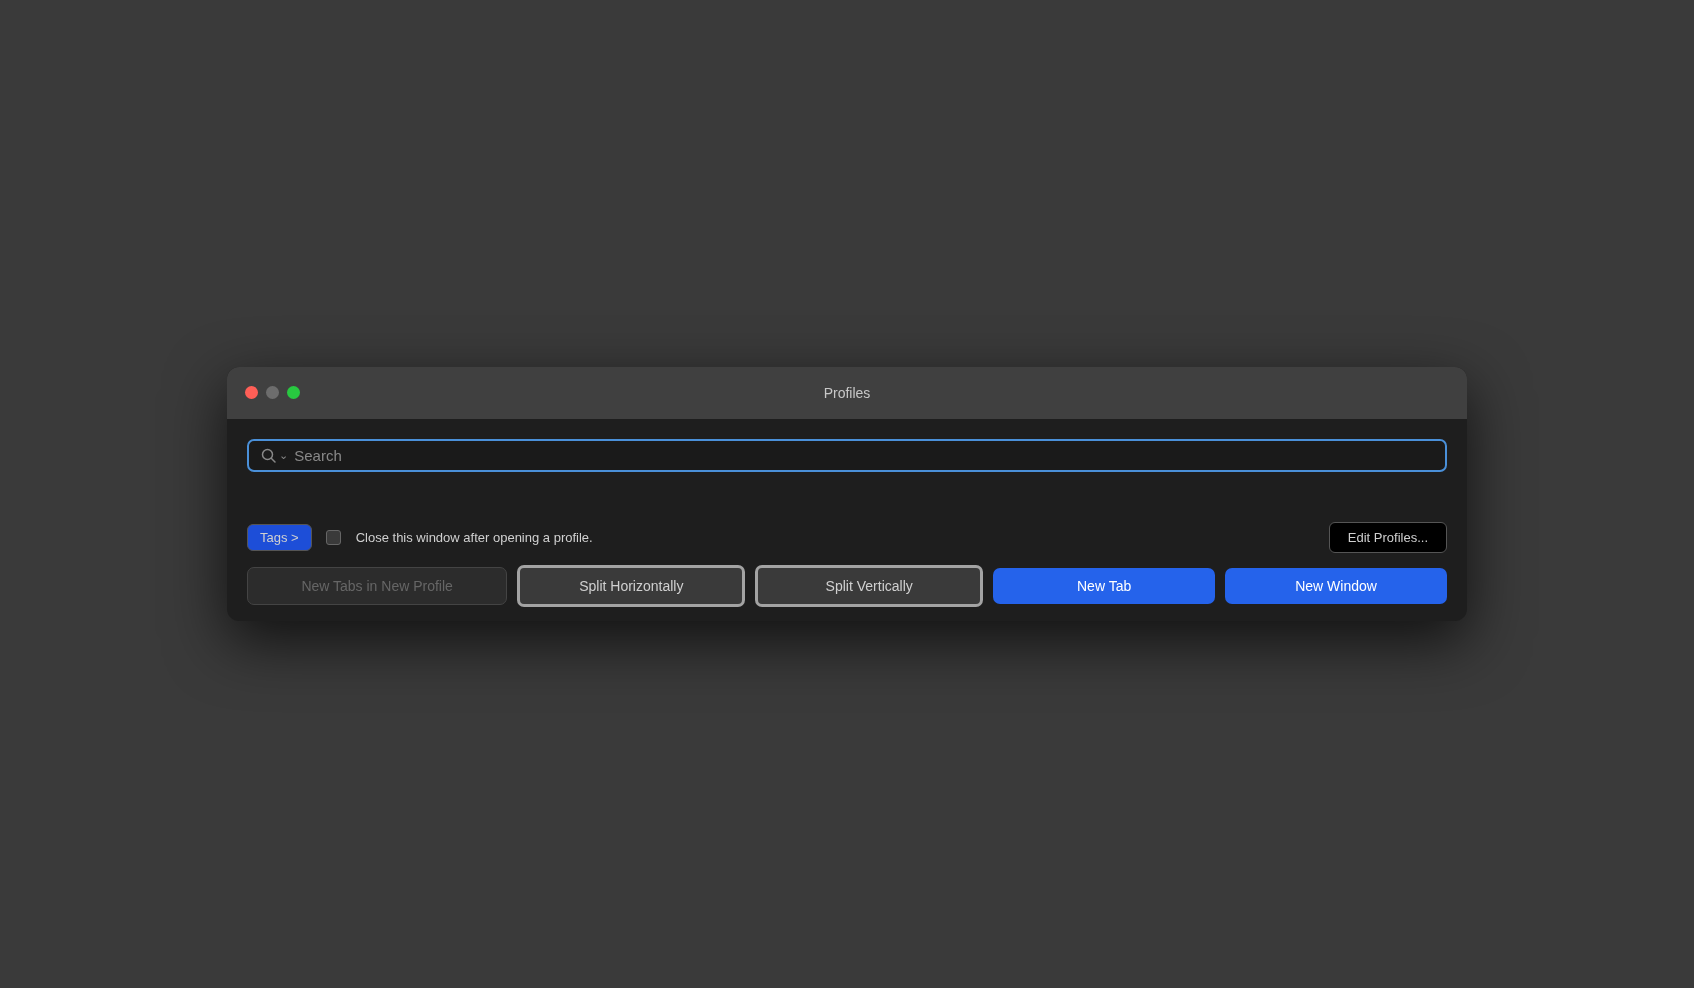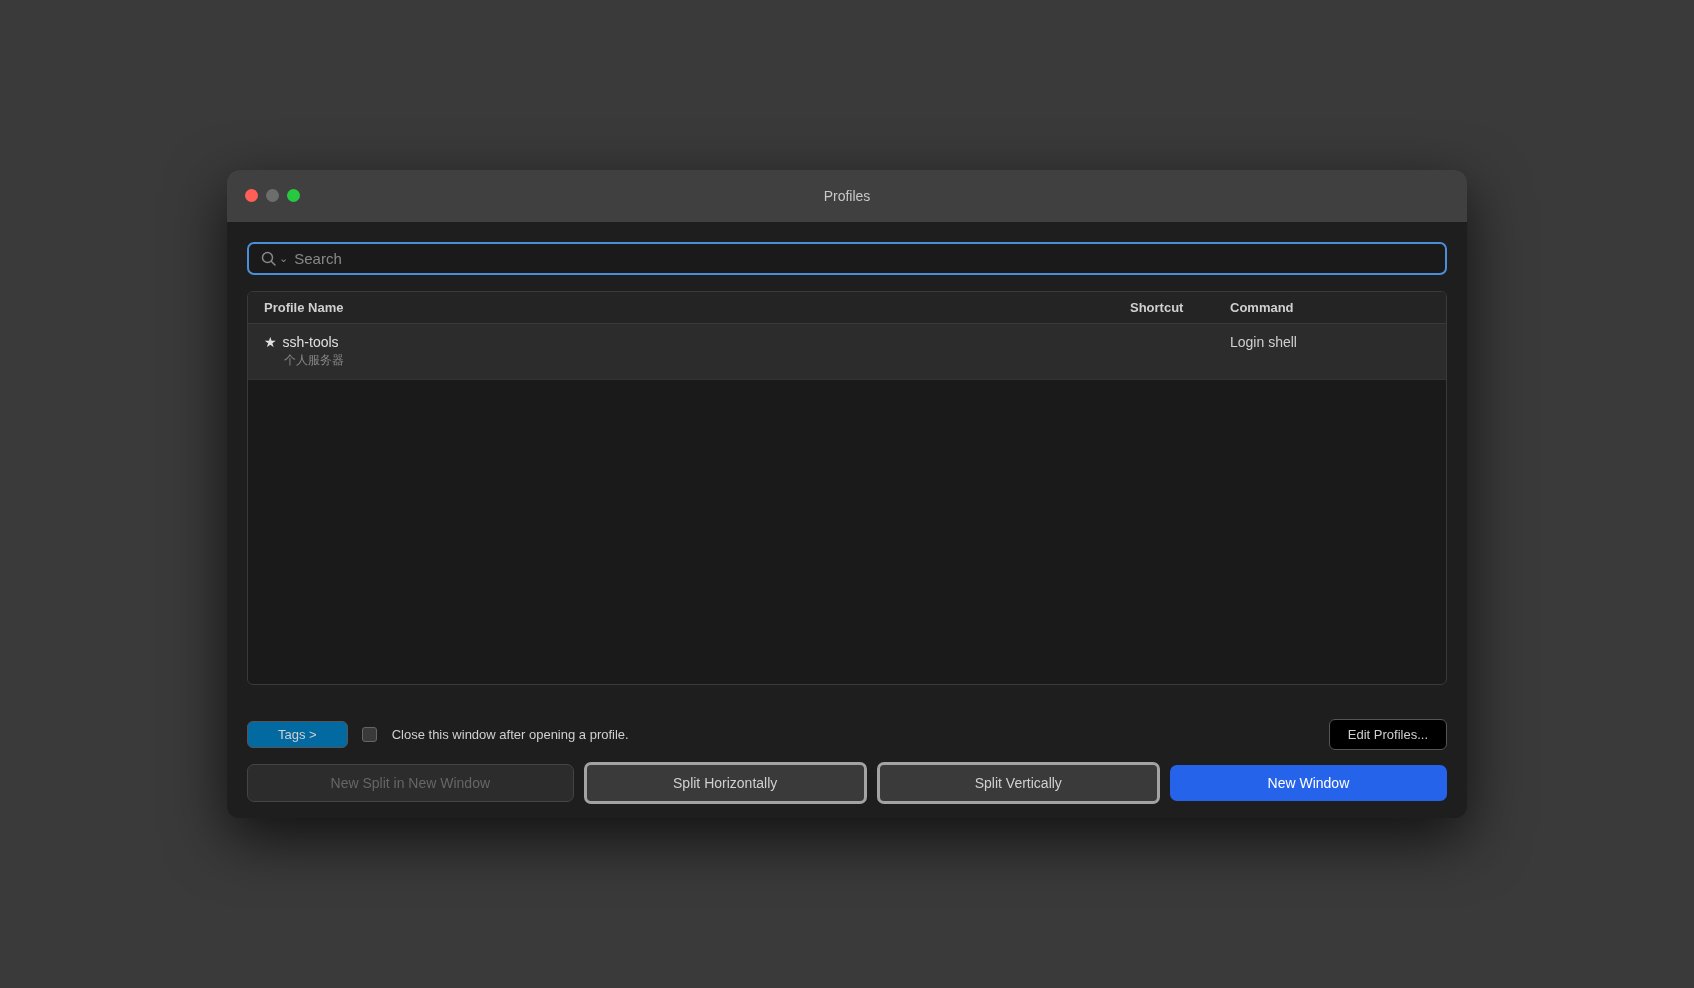--- a/index.html
+++ b/index.html
@@ -193,26 +193,26 @@
       justify-content: space-between;
     }
 
     .footer-left {
       display: flex;
       align-items: center;
       gap: 14px;
     }
 
     .tags-button {
-      background: #0369a1;
+      background: #1d4ed8;
       border: 1px solid #555;
       border-radius: 6px;
       color: #d0d0d0;
       font-size: 13px;
-      padding: 5px 30px;
+      padding: 5px 12px;
       cursor: pointer;
     }
 
     .checkbox-label {
       display: flex;
       align-items: center;
       gap: 15px;
       color: #d0d0d0;
       font-size: 13px;
     }
@@ -299,54 +299,34 @@
           <svg width="16" height="16" viewBox="0 0 16 16" fill="none">
             <circle cx="6.5" cy="6.5" r="5" stroke="#888" stroke-width="1.5"></circle>
             <line x1="10.5" y1="10.5" x2="14" y2="14" stroke="#888" stroke-width="1.5" stroke-linecap="round"></line>
           </svg>
           <span style="color:#888; font-size:11px; margin-left:2px;">⌄</span>
         </div>
         <input type="text" class="search-input" placeholder="Search" style="">
       </div>
     </div>
 
-    <div class="table-container">
-      <div class="table-header">
-        <div class="table-header-cell">Profile Name</div>
-        <div class="table-header-cell">Shortcut</div>
-        <div class="table-header-cell">Command</div>
-      </div>
-      <div class="table-body">
-        <div class="table-row">
-          <div class="profile-name-cell">
-            <div class="profile-name-main">
-              <span class="star-icon">★</span>
-              <span>ssh-tools</span>
-            </div>
-            <div class="profile-subtitle">个人服务器</div>
-          </div>
-          <div class="shortcut-cell"></div>
-          <div class="command-cell">Login shell</div>
-        </div>
-        <div class="empty-area"></div>
-      </div>
-    </div>
   </div>
 
   <div class="footer">
     <div class="footer-top">
       <div class="footer-left">
         <button class="tags-button">Tags &gt;</button>
         <label class="checkbox-label">
           <input type="checkbox" class="checkbox" style="">
           <span>Close this window after opening a profile.</span>
         </label>
       </div>
       <button class="edit-profiles-button">Edit Profiles...</button>
     </div>
     <div class="footer-bottom">
-      <button class="action-button disabled new-tabs-btn">New Split in New Window</button>
+      <button class="action-button disabled new-tabs-btn">New Tabs in New Profile</button>
       <button class="action-button secondary">Split Horizontally</button>
       <button class="action-button secondary">Split Vertically</button>
+      <button class="action-button primary-blue">New Tab</button>
       <button class="action-button primary-blue">New Window</button>
     </div>
   </div>
 </div>
 
 </body></html>

